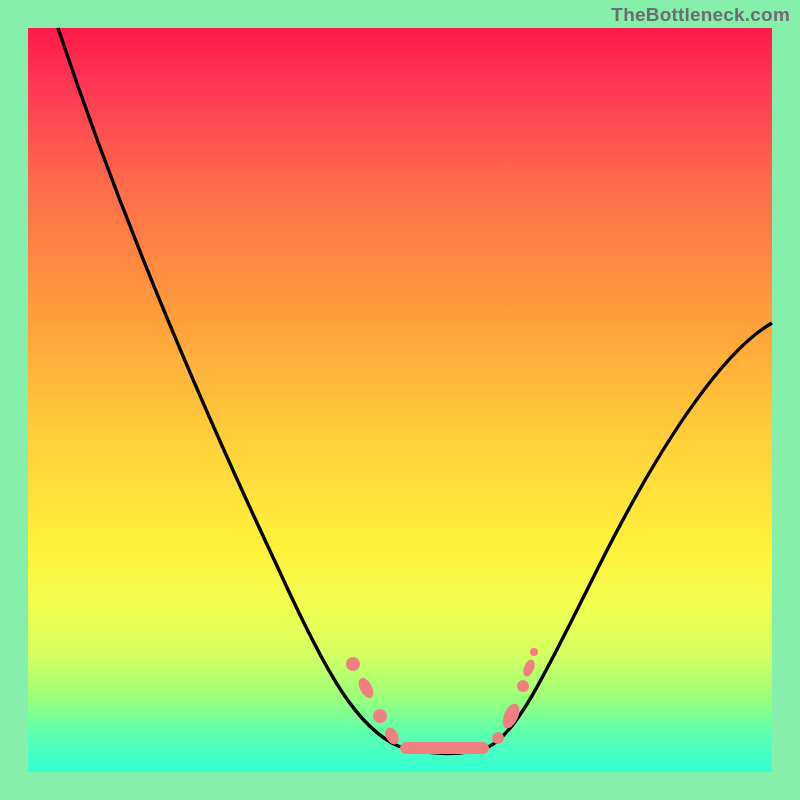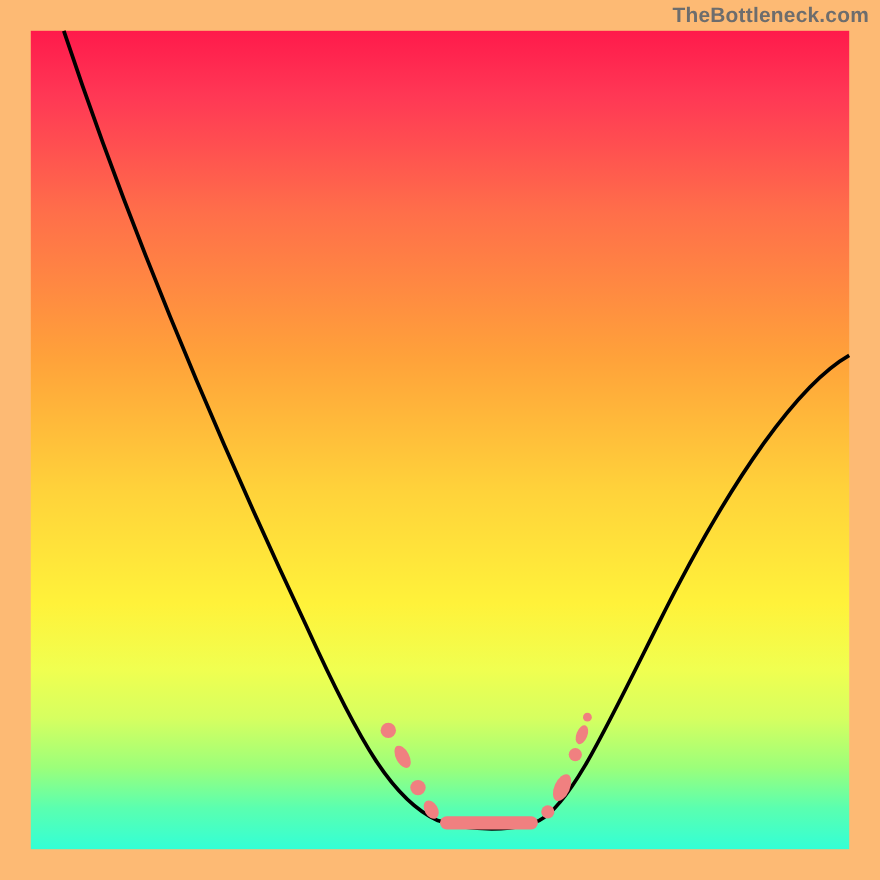--- a/index.html
+++ b/index.html
@@ -9,21 +9,21 @@
     height: 800px;
     overflow: hidden;
     background: #000;
     font-family: Arial, Helvetica, sans-serif;
   }
   .frame {
     position: absolute;
     top: 0; left: 0;
     width: 800px;
     height: 800px;
-    background: #fdba74;
+    background: #86efac;
   }
   .plot-area {
     position: absolute;
     top: 28px;
     left: 28px;
     width: 744px;
     height: 744px;
     
     background: linear-gradient(
       to bottom,

